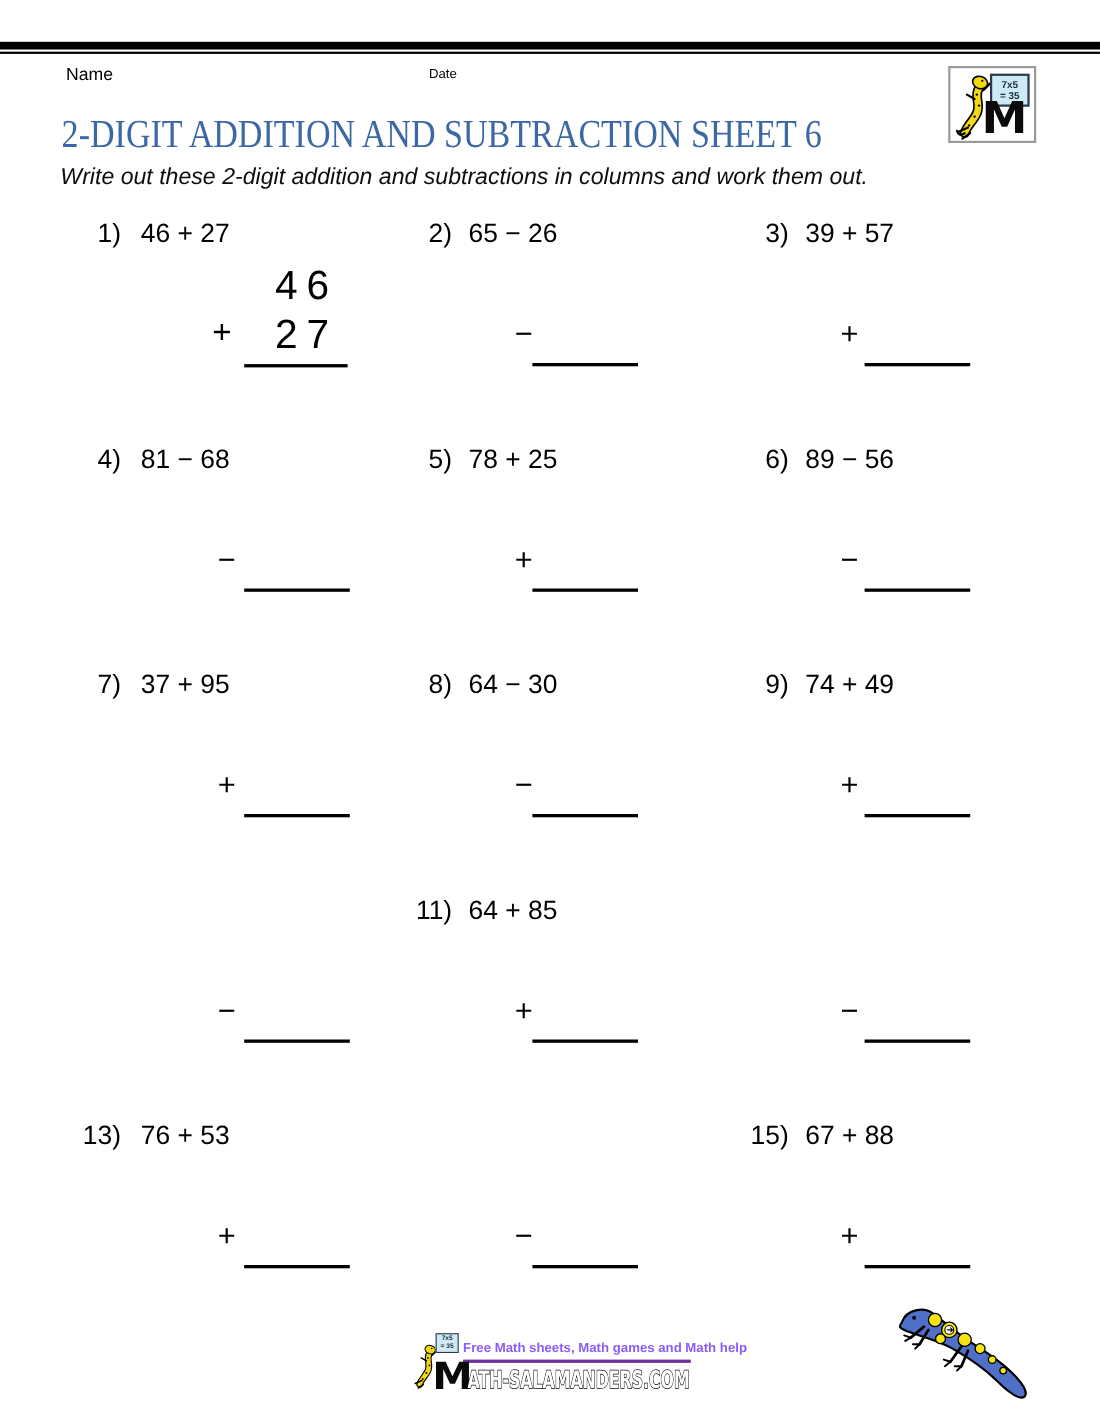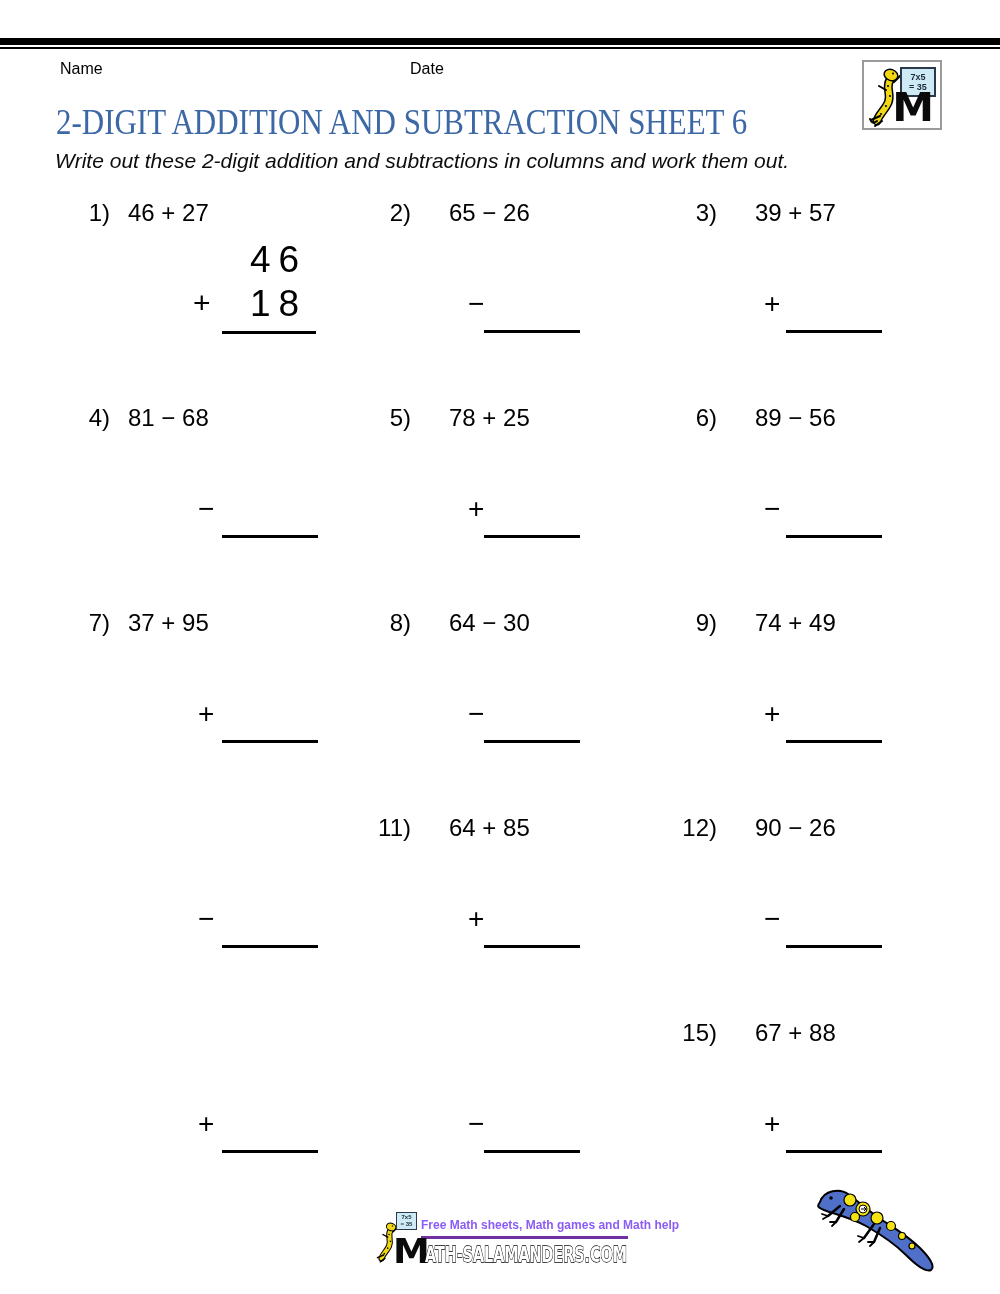--- a/index.html
+++ b/index.html
@@ -3,21 +3,21 @@
 <meta charset="utf-8">
 <style>
   html,body{margin:0;padding:0;}
   body{
     width:1000px;height:1294px;position:relative;background:#fff;
     font-family:"Liberation Sans", sans-serif;color:#000;overflow:hidden;
   }
   .rule-thick{position:absolute;left:0;top:38px;width:1000px;height:7px;background:#000;}
   .rule-thin{position:absolute;left:0;top:47px;width:1000px;height:2px;background:#000;}
   .name-label{position:absolute;left:60px;top:60px;font-size:16px;text-align:right;}
-  .date-label{position:absolute;left:410px;top:60px;font-size:16px;}
+  .date-label{position:absolute;left:390px;top:60px;font-size:12px;}
 
   
   .badge{position:absolute;left:862px;top:60px;width:80px;height:70px;background:#fff;border:2px solid #9a9a9a;box-sizing:border-box;}
   .badge .board{position:absolute;right:4px;top:5px;width:36px;height:30px;background:#cdeaf5;border:2px solid #2b3a4a;box-sizing:border-box;
     font-size:9px;line-height:10px;font-weight:bold;color:#1d2c3c;text-align:center;padding-top:3px;}
   .badge .mletter{position:absolute;right:6px;bottom:0px;font-size:42px;line-height:40px;font-weight:bold;font-family:"DejaVu Sans",sans-serif;color:#0a0a0a;transform:scaleY(.95);}
   .badge svg{position:absolute;left:2px;top:4px;}
 
   .page-title{
     position:absolute;left:56px;top:101px;font-family:"Liberation Serif",serif;
@@ -31,21 +31,21 @@
 
   
   .cell{position:absolute;width:300px;height:175px;}
   .c1{left:60px}.c2{left:368px}.c3{left:674px}
   .r1{top:198px}.r2{top:403px}.r3{top:608px}.r4{top:813px}.r5{top:1018px}
 
   .p-head{display:flex;font-size:24px;line-height:28px;padding-top:1px;}
   .p-num{width:50px;text-align:right;}
   .c2 .p-num,.c3 .p-num{width:43px;}
   .p-expr{margin-left:18px;white-space:nowrap;}
-  .c2 .p-expr,.c3 .p-expr{margin-left:38px;}
+  .c2 .p-expr,.c3 .p-expr{margin-left:15px;}
 
   .p-sign{position:absolute;top:92px;font-size:28px;line-height:1;}
   .c1 .p-sign{left:138px}.c2 .p-sign{left:100px}.c3 .p-sign{left:90px}
   .p-line{position:absolute;top:104px;height:28px;width:96px;border-bottom:3px solid #000;}
   .c1 .p-line{left:162px}.c2 .p-line{left:116px}.c3 .p-line{left:112px}
 
   
   .ex-top{position:absolute;top:42px;left:190px;font-size:37px;line-height:1.1;letter-spacing:8px;}
   .ex-bot{position:absolute;top:86px;left:190px;font-size:37px;line-height:1.1;letter-spacing:8px;}
   .ex-sign{position:absolute;top:88px;left:133px;font-size:30px;line-height:1.1;}
@@ -96,21 +96,21 @@
 <div class="page-title">2-DIGIT ADDITION AND SUBTRACTION SHEET 6</div>
 <div class="instruction">Write out these 2-digit addition and subtractions in columns and work them out.</div>
 
 <div class="cell c1 r1">
   <div class="p-head">
     <span class="p-num">1)</span>
     <span class="p-expr">46 + 27</span>
   </div>
   <span class="ex-top">46</span>
   <span class="ex-sign">+</span>
-  <span class="ex-bot">18</span>
+  <span class="ex-bot">27</span>
   <span class="ex-line"></span>
 </div>
 
 <div class="cell c2 r1">
   <div class="p-head">
     <span class="p-num">2)</span>
     <span class="p-expr">65 − 26</span>
   </div>
   <span class="p-sign">−</span>
   <span class="p-line"></span>
@@ -177,28 +177,28 @@
 </div>
 <div class="cell c2 r4">
   <div class="p-head">
     <span class="p-num">11)</span>
     <span class="p-expr">64 + 85</span>
   </div>
   <span class="p-sign">+</span>
   <span class="p-line"></span>
 </div>
 <div class="cell c3 r4">
-  <div class="p-head">
-    <span class="p-num">12)</span>
-    <span class="p-expr">90 − 26</span>
-  </div>
   <span class="p-sign">−</span>
   <span class="p-line"></span>
 </div>
 <div class="cell c1 r5">
+  <div class="p-head">
+    <span class="p-num">13)</span>
+    <span class="p-expr">76 + 53</span>
+  </div>
   <span class="p-sign">+</span>
   <span class="p-line"></span>
 </div>
 <div class="cell c2 r5">
   <span class="p-sign">−</span>
   <span class="p-line"></span>
 </div>
 <div class="cell c3 r5">
   <div class="p-head">
     <span class="p-num">15)</span>

